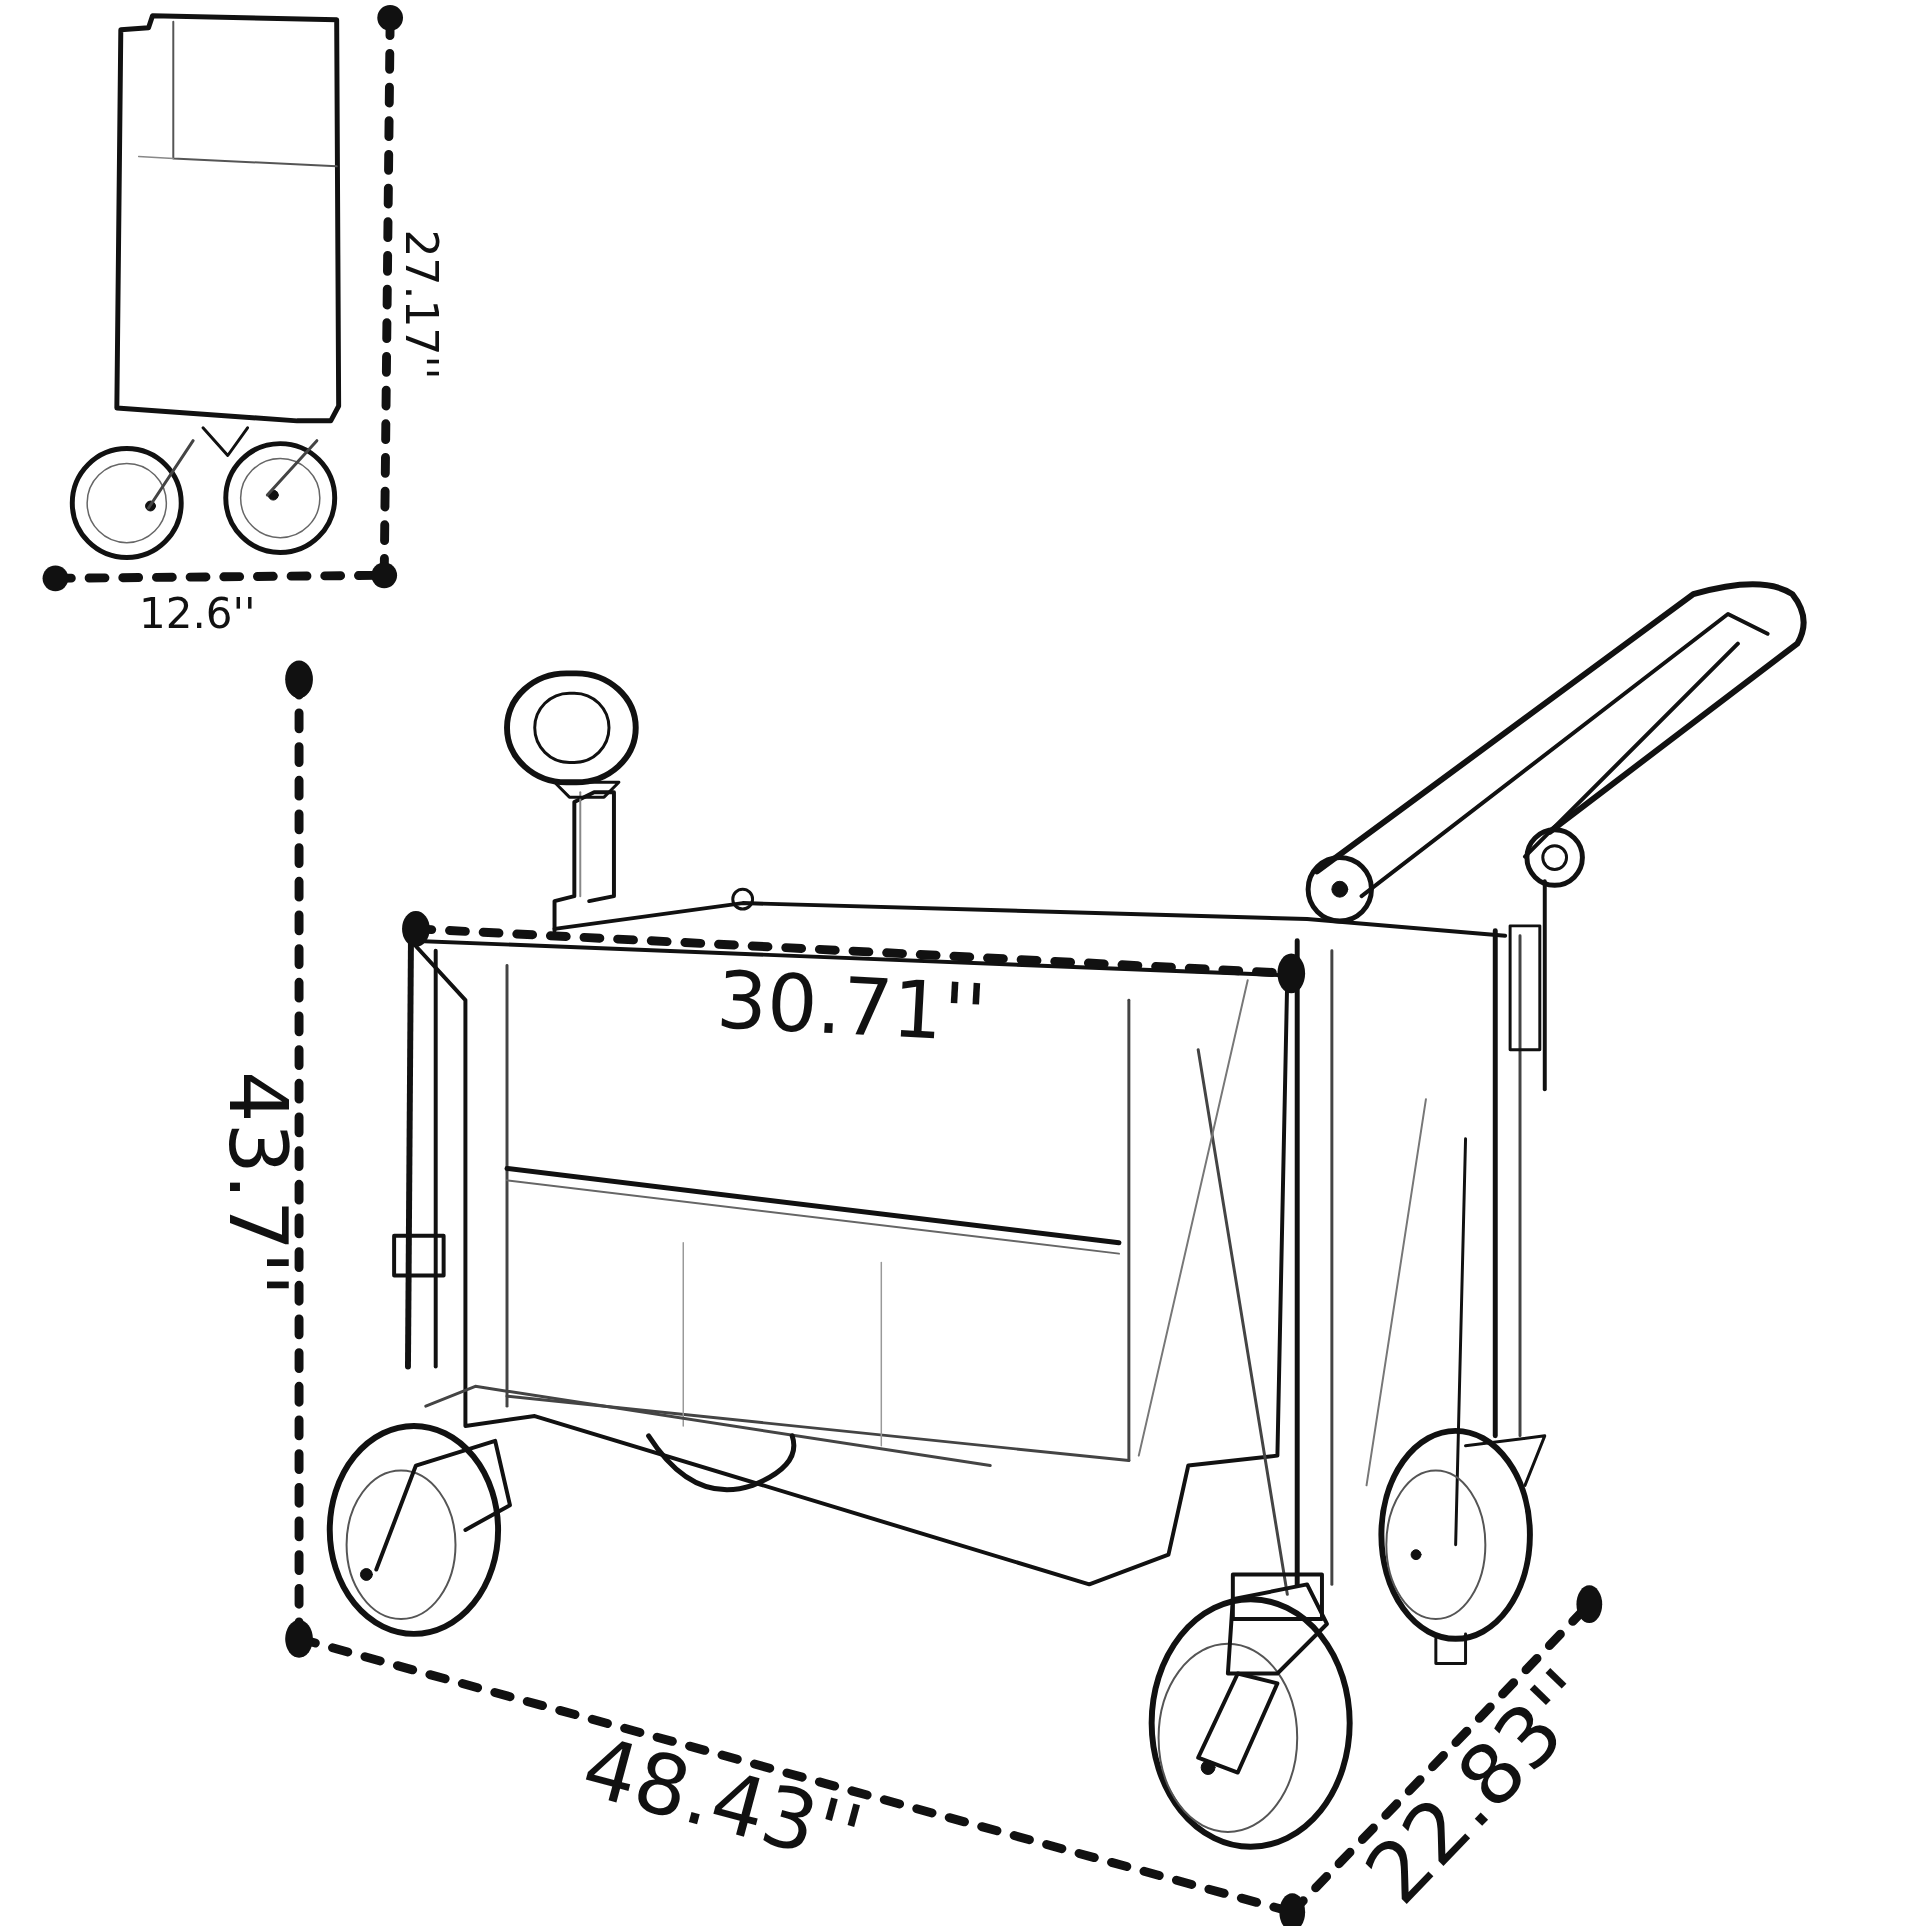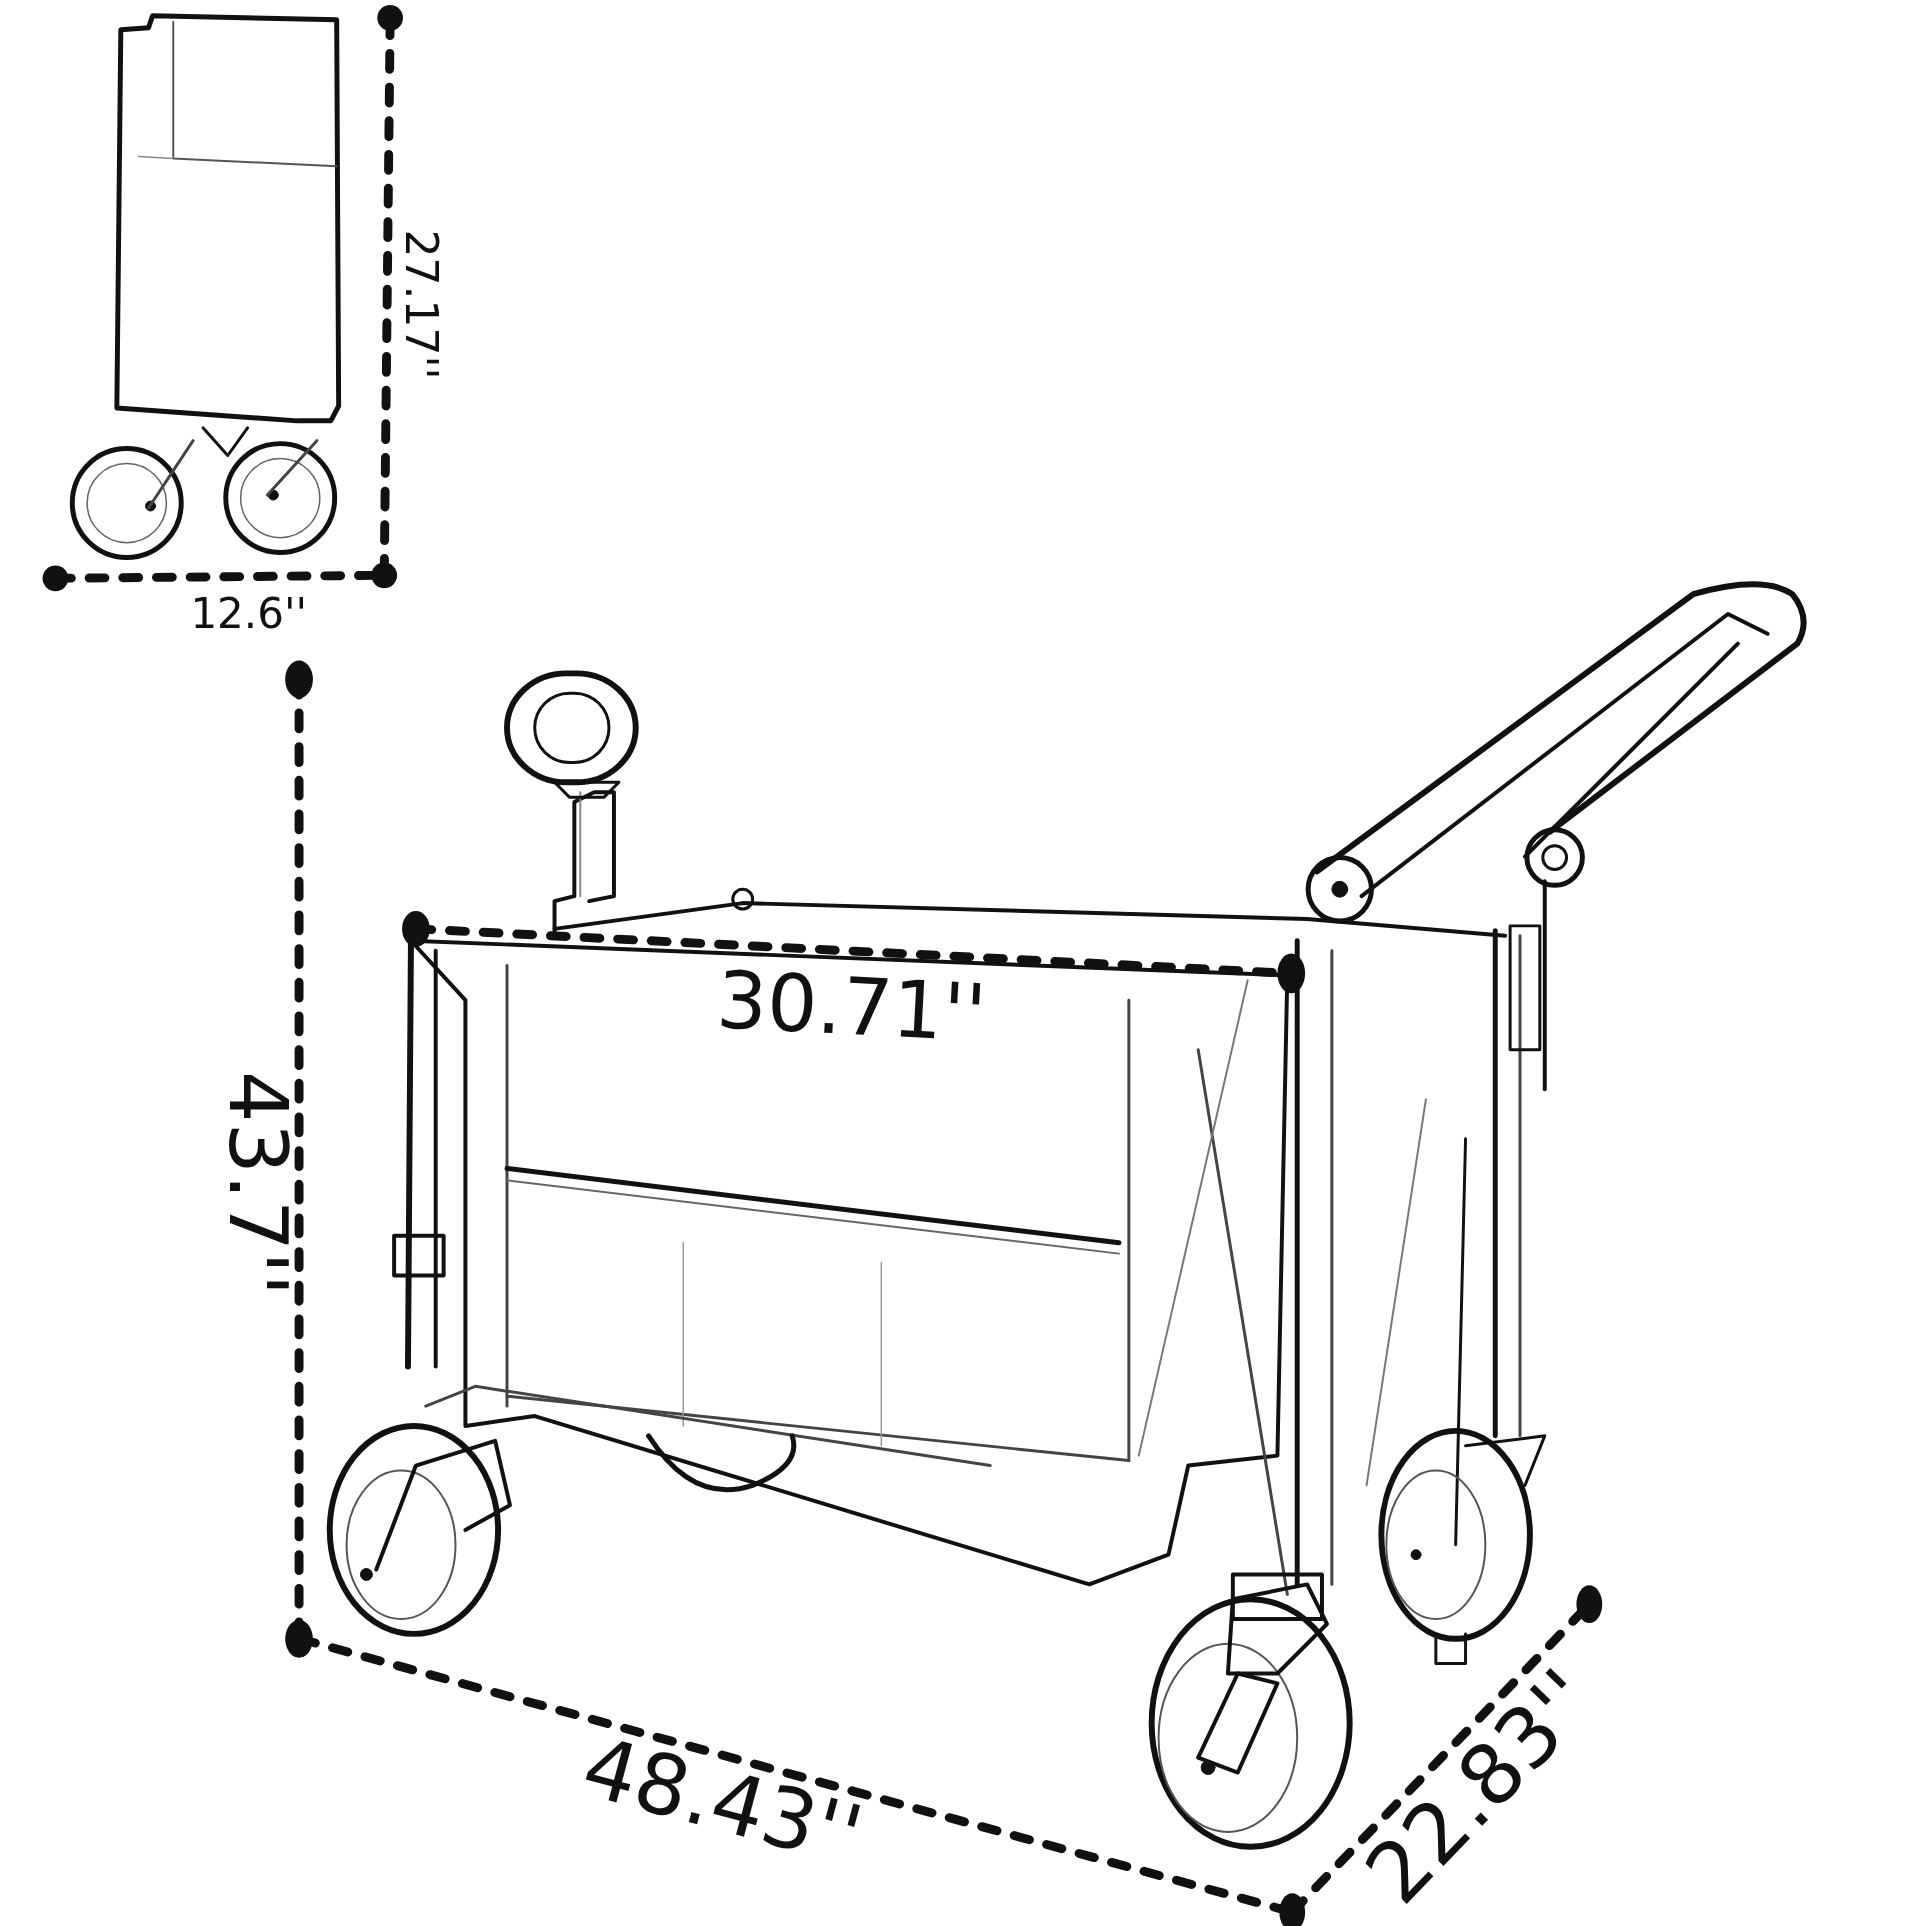--- a/index.html
+++ b/index.html
@@ -116,19 +116,19 @@
       <ellipse cx="302" cy="686" rx="14" ry="19"></ellipse>
       <ellipse cx="302" cy="1655" rx="14" ry="19"></ellipse>
       <ellipse cx="420" cy="938" rx="14" ry="18"></ellipse>
       <ellipse cx="1304" cy="983" rx="14" ry="20"></ellipse>
       <ellipse cx="1305" cy="1931" rx="13" ry="19"></ellipse>
       <ellipse cx="1605" cy="1620" rx="13" ry="19"></ellipse>
     </g>
   </svg>
 
   <div class="dim-label" style="left:337px;top:277px;width:168px;height:55px;line-height:55px;font-size:44px;text-align:center;transform:rotate(90deg);">27.17''</div>
-  <div class="dim-label" style="left:139px;top:589px;width:168px;height:50px;line-height:50px;font-size:42px;text-align:right;">12.6''</div>
+  <div class="dim-label" style="left:139px;top:589px;width:168px;height:50px;line-height:50px;font-size:42px;text-align:left;">12.6''</div>
   <div class="dim-label" style="left:129px;top:1139px;width:257px;height:89px;line-height:89px;font-size:81px;text-align:center;transform:rotate(90deg);">43.7''</div>
   <div class="dim-label" style="left:693px;top:960px;width:317px;height:94px;line-height:94px;font-size:79px;text-align:center;transform:rotate(3deg);">30.71''</div>
   <div class="dim-label" style="left:559px;top:1752px;width:327px;height:99px;line-height:99px;font-size:83px;text-align:center;transform:rotate(15deg);">48.43''</div>
   <div class="dim-label" style="left:1317px;top:1737px;width:327px;height:99px;line-height:99px;font-size:83px;text-align:center;transform:rotate(-46deg);">22.83''</div>
 </div>
 
 
 </body></html>

